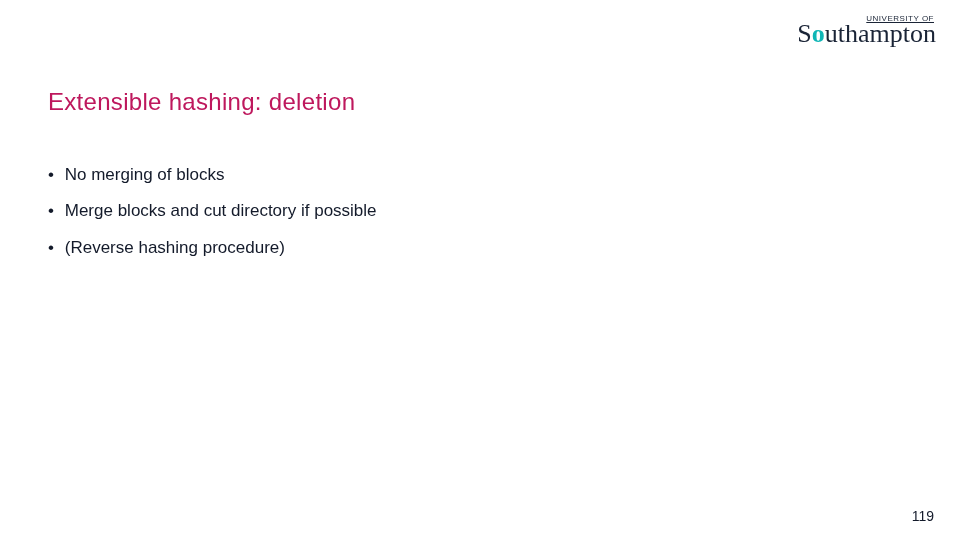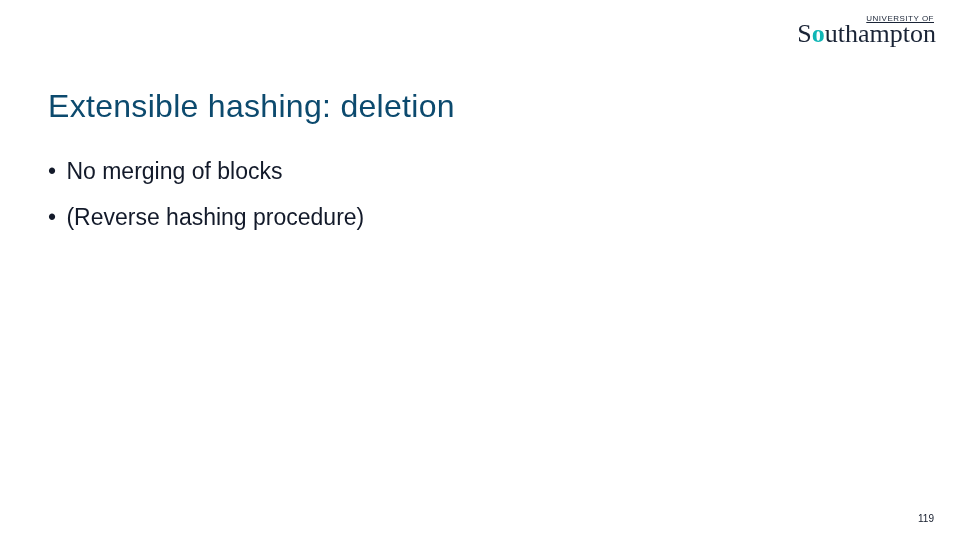--- a/index.html
+++ b/index.html
@@ -43,45 +43,45 @@
     text-align: right;
   }
   .logo .word .accent {
     color: #0fb6b6;
     font-weight: bold;
   }
   .title {
     position: absolute;
     left: 48px;
     top: 88px;
-    font-size: 32px;
+    font-size: 24px;
     font-weight: 400;
     letter-spacing: 0.3px;
-    color: #0c4a6e;
+    color: #be185d;
   }
   .bullets {
     position: absolute;
     left: 48px;
-    top: 150px;
-    font-size: 23px;
+    top: 158px;
+    font-size: 17px;
     line-height: 1.55;
     color: #131a2a;
   }
   .bullets .row {
     margin: 4px 0 10px 0;
   }
   .bullets .dot {
     display: inline-block;
     width: 12px;
   }
   .pagenum {
     position: absolute;
     right: 26px;
     bottom: 16px;
-    font-size: 10px;
+    font-size: 14px;
     color: #131a2a;
   }
 </style>
 </head>
 <body>
 
 <div class="slide">
 
   <div class="logo">
     <div class="tag">UNIVERSITY OF</div>
@@ -92,19 +92,23 @@
 
   <div class="title">Extensible hashing: deletion</div>
 
   <div class="bullets">
     <div class="row">
       <span class="dot">•</span>
       <span>No merging of blocks</span>
     </div>
     <div class="row">
       <span class="dot">•</span>
+      <span>Merge blocks and cut directory if possible</span>
+    </div>
+    <div class="row">
+      <span class="dot">•</span>
       <span>(Reverse hashing procedure)</span>
     </div>
   </div>
 
   <div class="pagenum">119</div>
 
 </div>
 
 </body></html>

